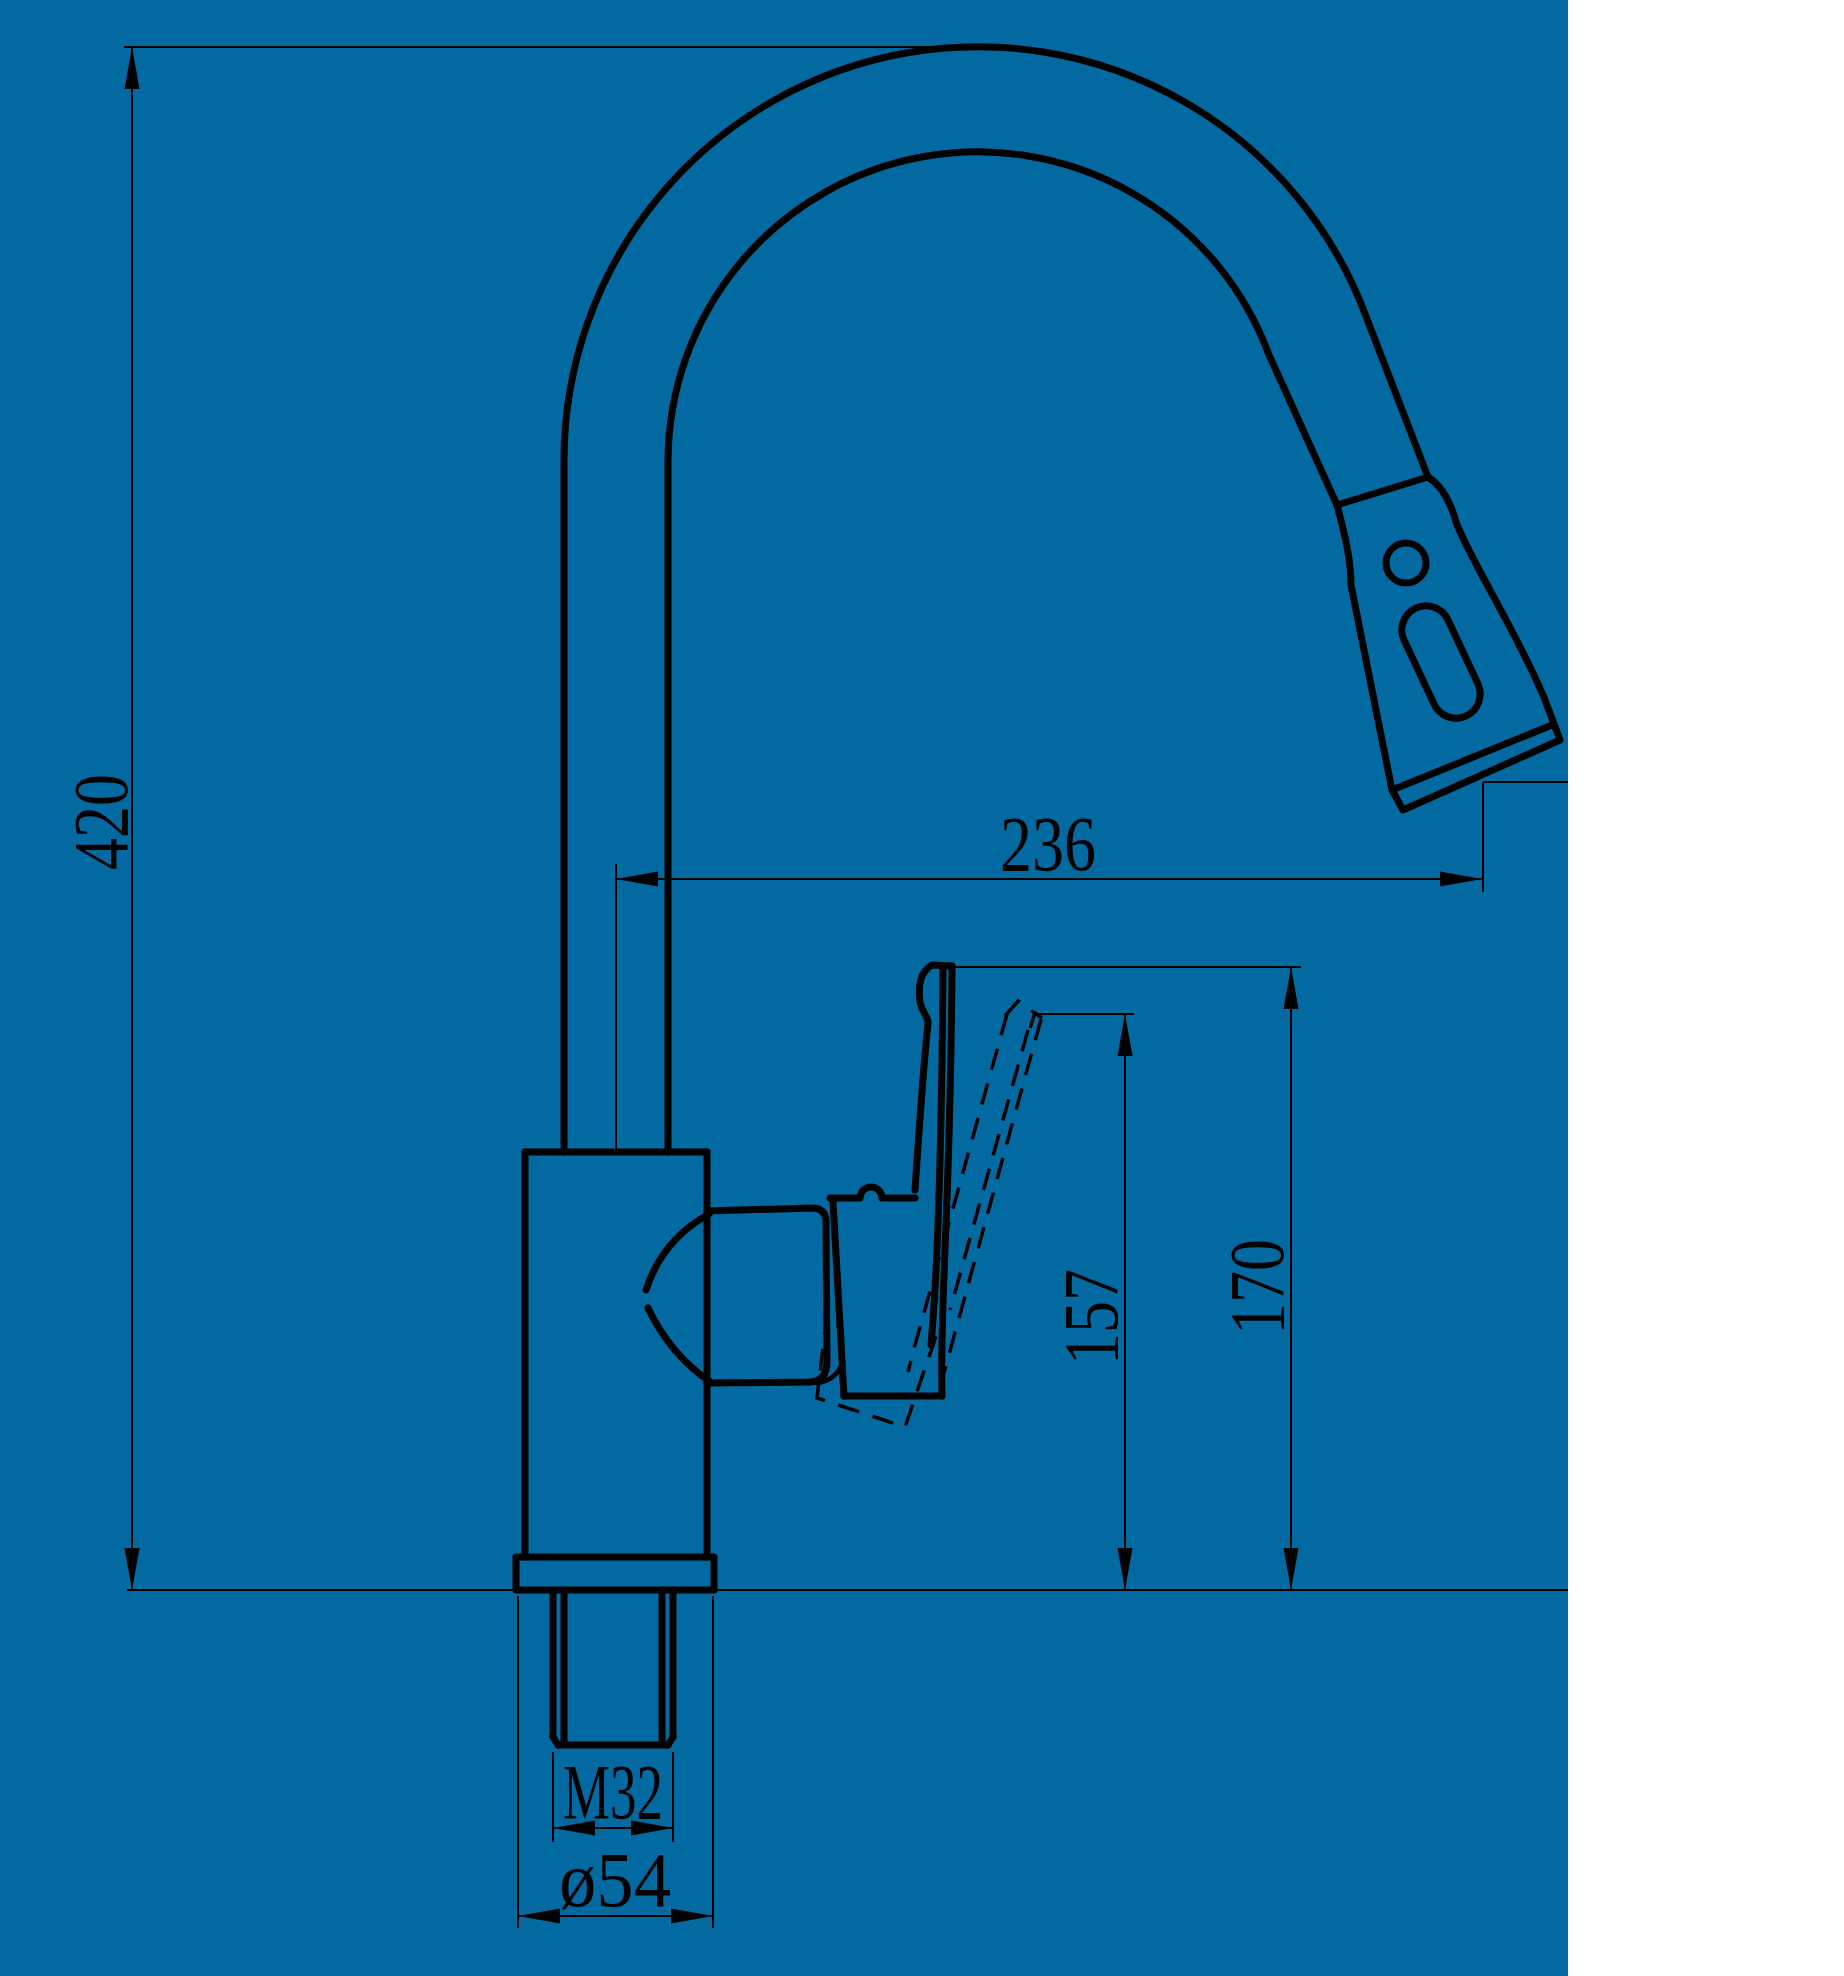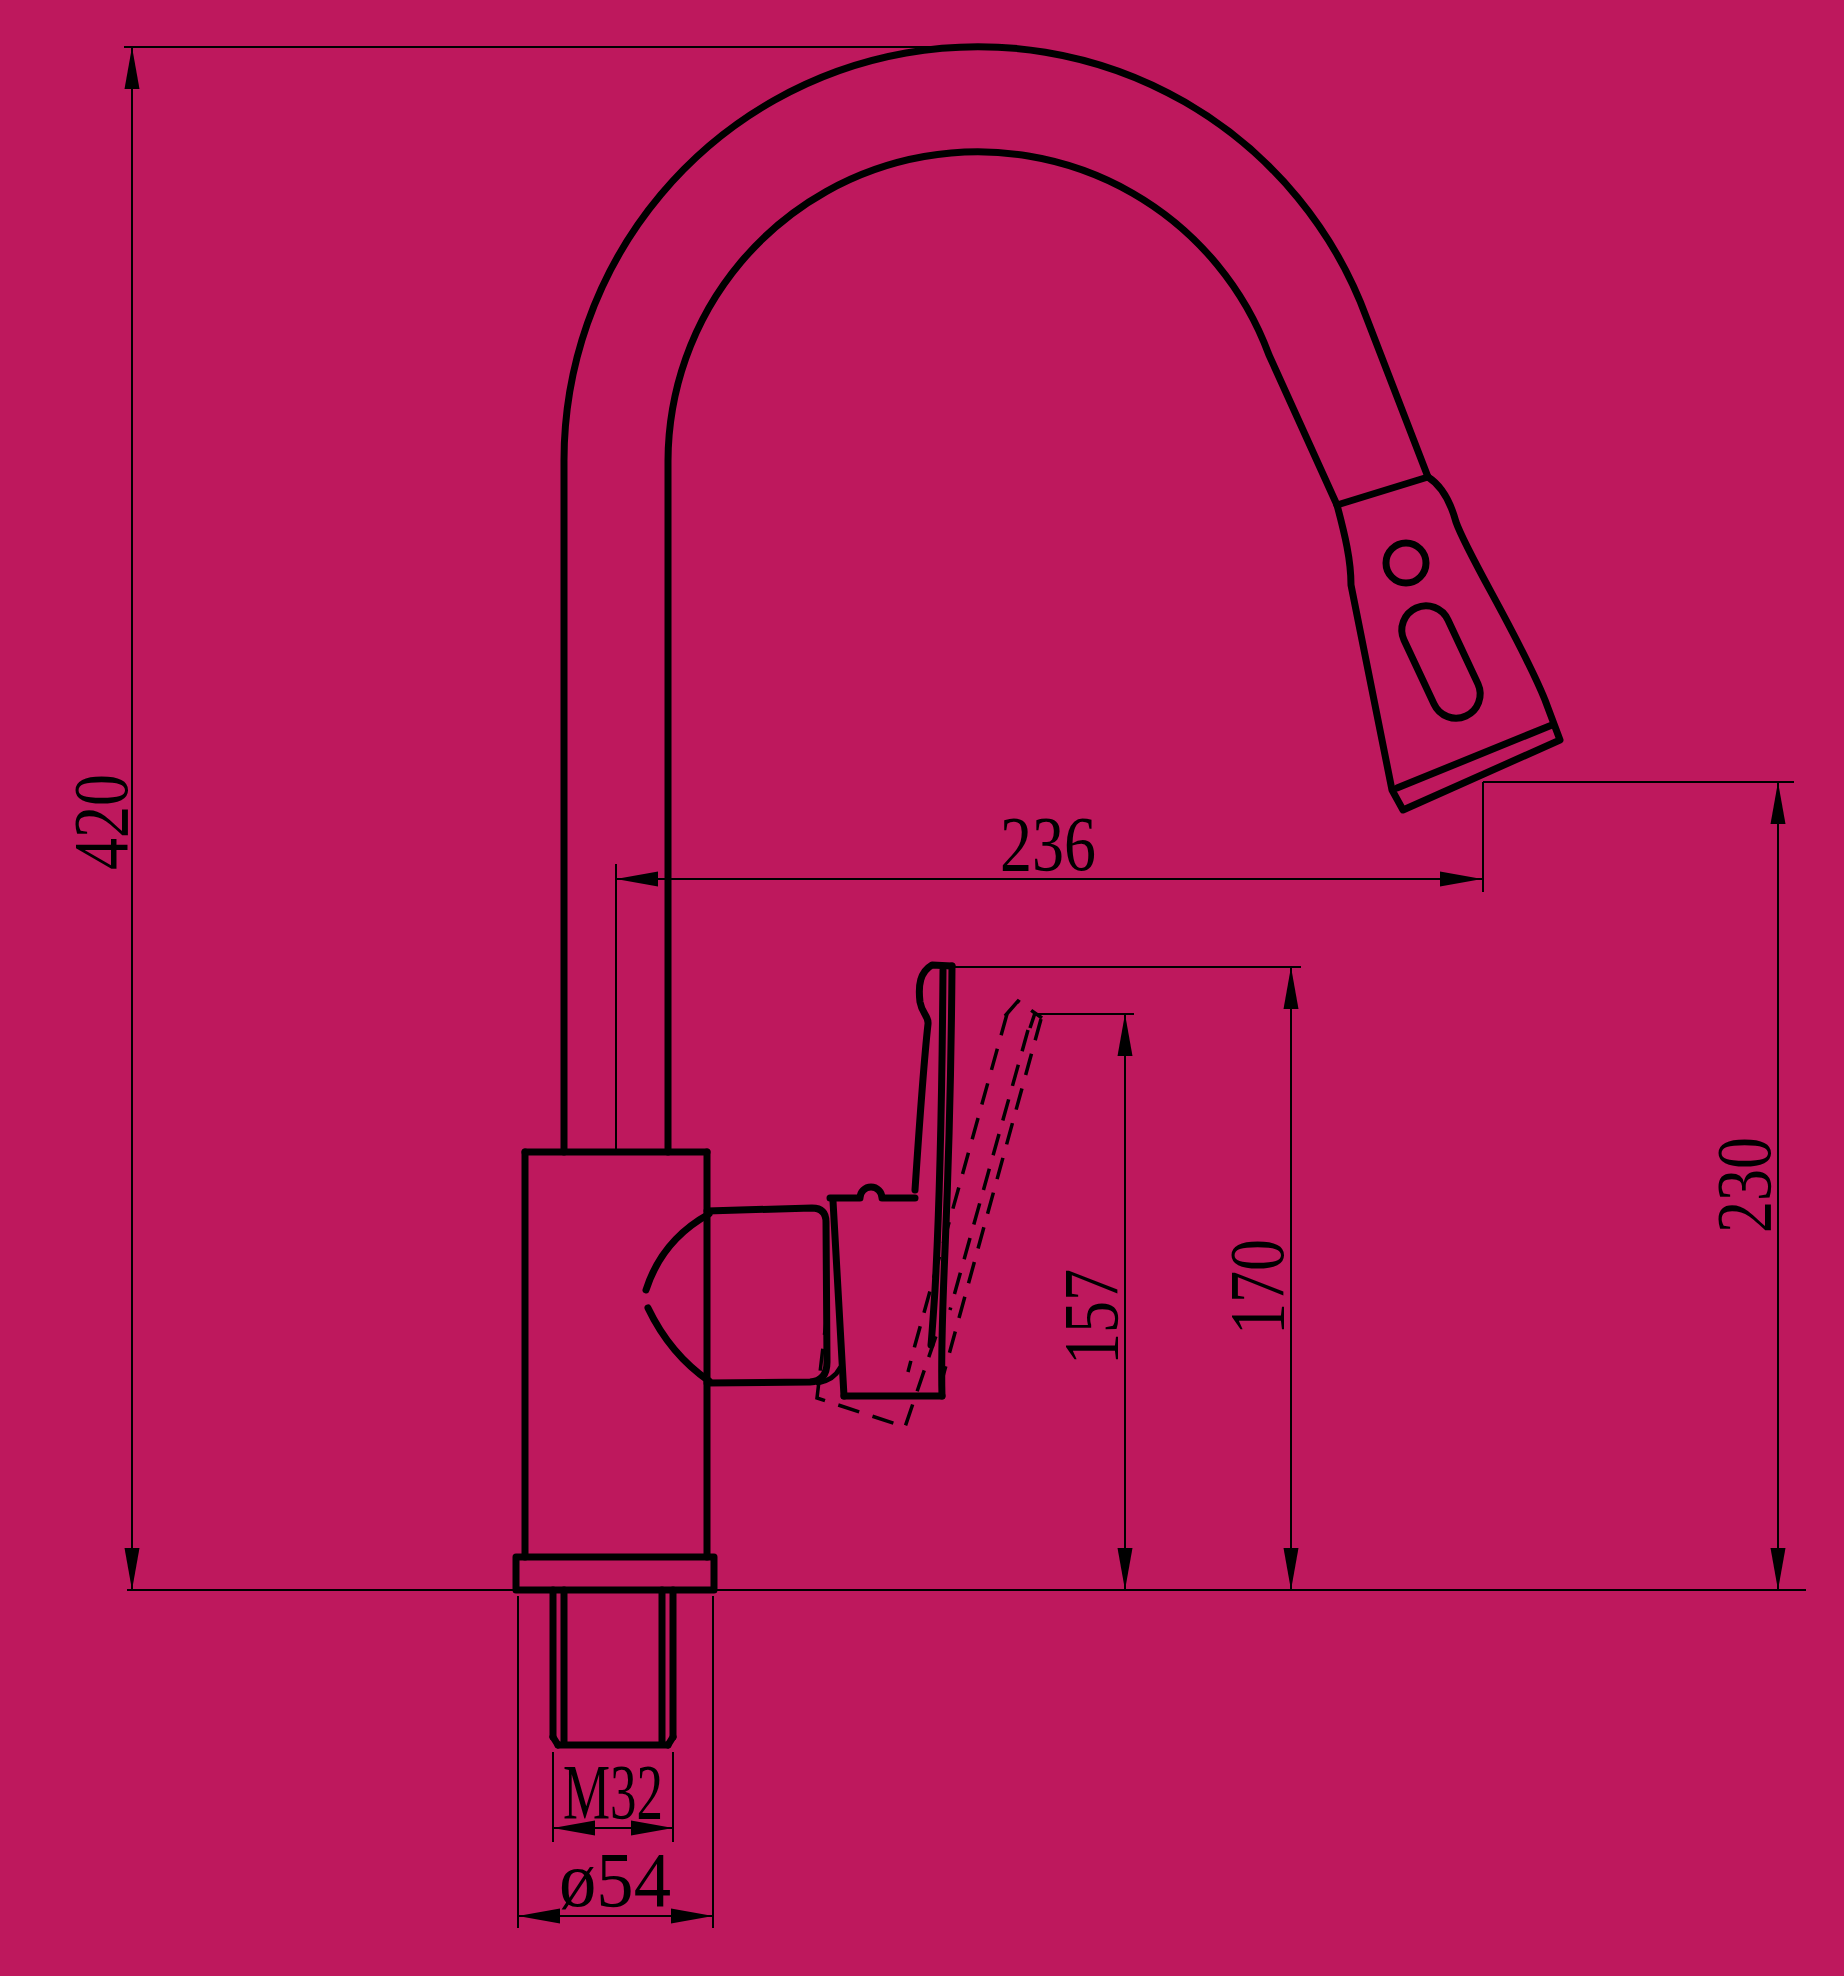--- a/index.html
+++ b/index.html
@@ -1,16 +1,16 @@
 <!DOCTYPE html>
 <html><head>
 <meta charset="utf-8">
 <style>
   html,body{margin:0;padding:0;background:#ffffff;}
-  .stage{position:relative;width:1844px;height:1976px;background:#be185d;overflow:hidden;}
+  .stage{position:relative;width:1568px;height:1976px;background:#0369a1;overflow:hidden;}
   svg{display:block;}
   .thick{stroke:#000;stroke-width:7;fill:none;stroke-linecap:round;stroke-linejoin:round;}
   .mid{stroke:#000;stroke-width:5;fill:none;stroke-linecap:round;stroke-linejoin:round;}
   .thin{stroke:#000;stroke-width:2;fill:none;}
   .dashed{stroke:#000;stroke-width:3.5;fill:none;stroke-dasharray:22 14;stroke-linecap:butt;}
   .arrow{fill:#000;stroke:none;}
   .dim-text{font-family:"Liberation Serif","DejaVu Serif",serif;font-size:78px;fill:#000;}
 </style>
 </head>
 <body>

